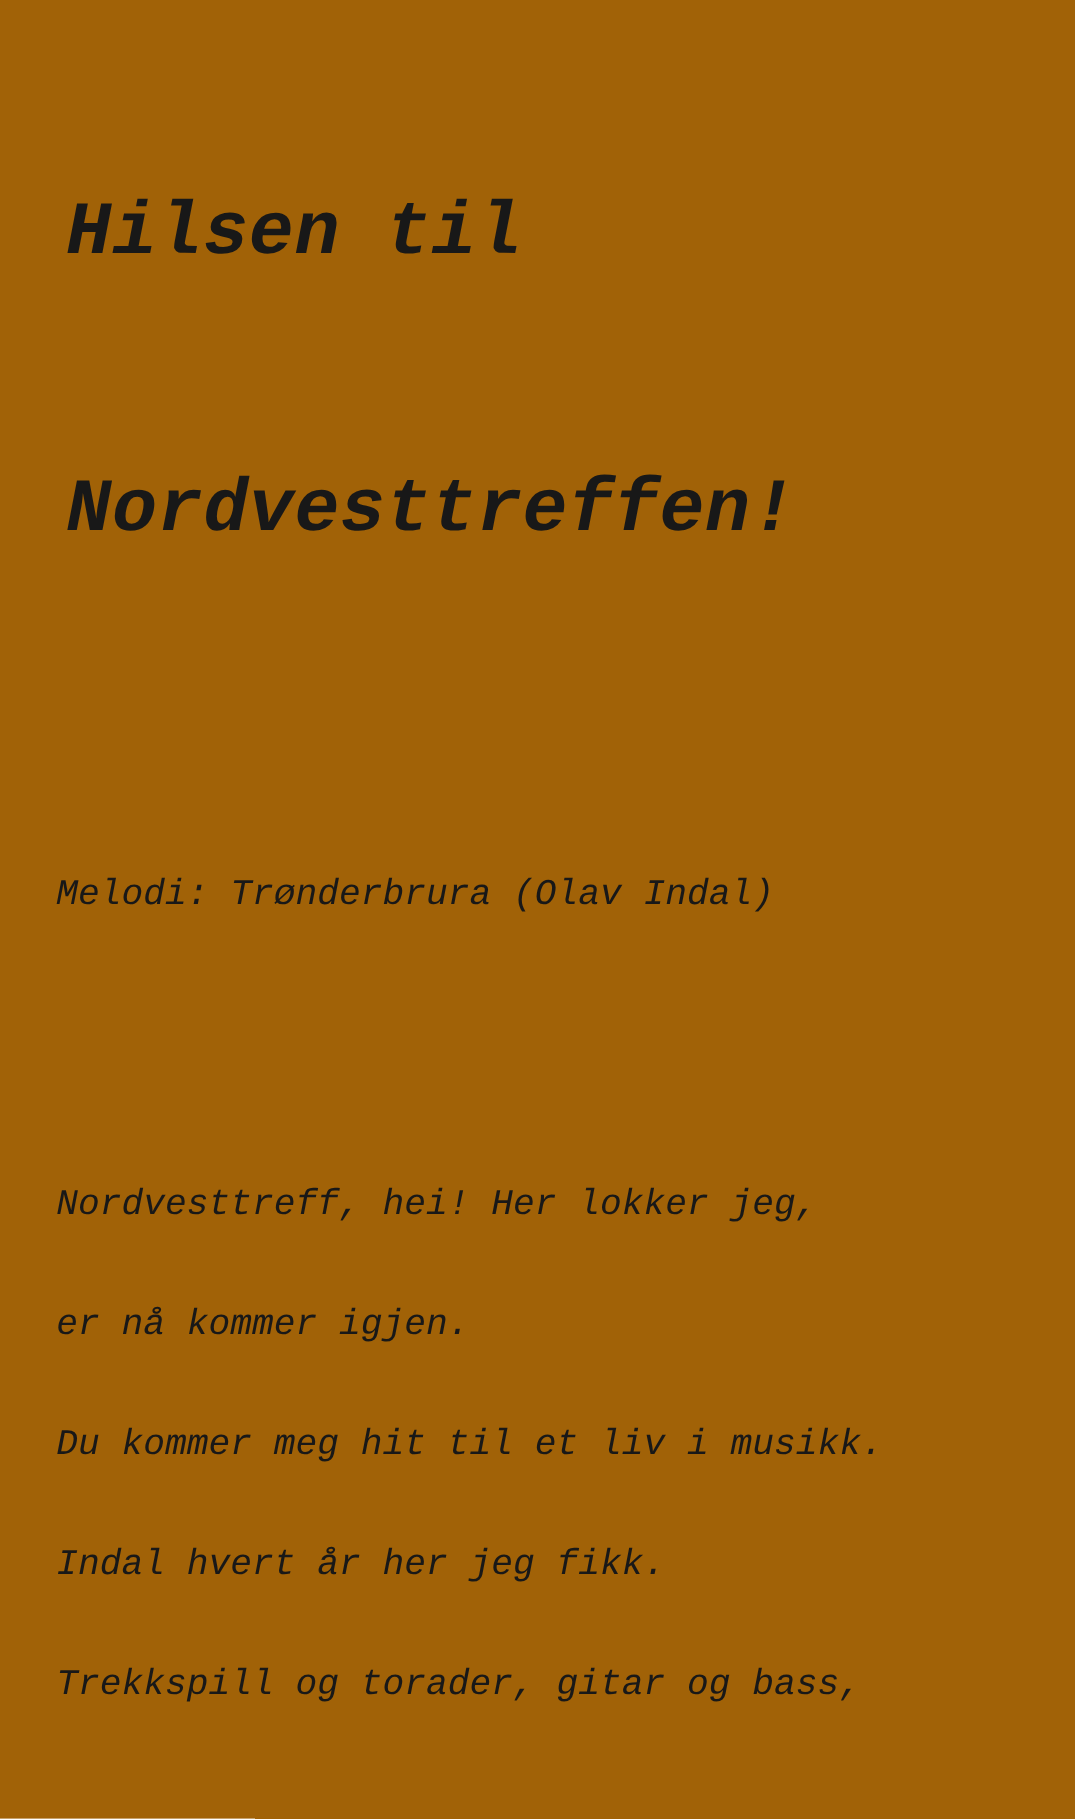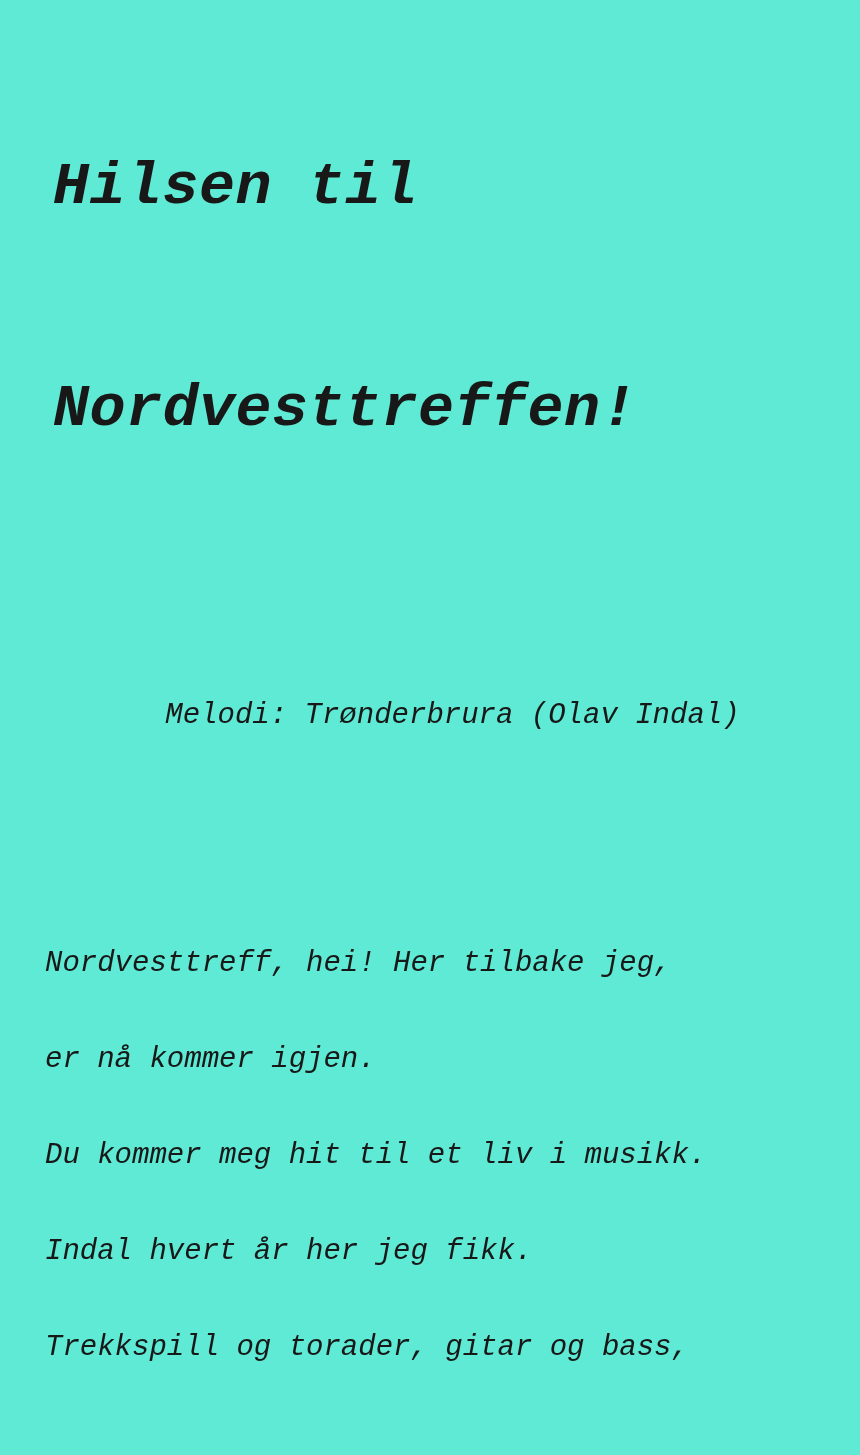--- a/index.html
+++ b/index.html
@@ -5,42 +5,41 @@
   html, body {
     margin: 0;
     padding: 0;
     background: #ffffff;
   }
   .page {
     position: relative;
     width: 860px;
     height: 1455px;
     overflow: hidden;
-    background: #5eead4;
+    background: #a16207;
     color: #181818;
     font-family: "Liberation Mono", "DejaVu Sans Mono", monospace;
     font-style: italic;
     box-sizing: border-box;
     padding: 2px 0 0 45px;
   }
   .title {
     margin: 0 0 0 8px;
     font-size: 60px;
     font-weight: bold;
     line-height: 74px;
     letter-spacing: 0.5px;
     white-space: pre;
   }
   .title .line { display: block; }
   .credits {
     margin-top: 42px;
     font-size: 29px;
     line-height: 32px;
     white-space: pre;
-    text-align: center;
   }
   .stanza {
     font-size: 29px;
     line-height: 32px;
     white-space: pre;
   }
   .gap-lg { margin-top: 88px; }
   .line { display: block; }
 </style>
 </head>
@@ -51,21 +50,21 @@
   <h1 class="title">
     <span class="line">Hilsen til</span>
     <span class="line">Nordvesttreffen!</span>
   </h1>
 
   <div class="credits">
     <span class="line">Melodi: Trønderbrura (Olav Indal)</span>
   </div>
 
   <div class="stanza gap-lg">
-    <span class="line">Nordvesttreff, hei! Her tilbake jeg,</span>
+    <span class="line">Nordvesttreff, hei! Her lokker jeg,</span>
     <span class="line">er nå kommer igjen.</span>
     <span class="line">Du kommer meg hit til et liv i musikk.</span>
     <span class="line">Indal hvert år her jeg fikk.</span>
     <span class="line">Trekkspill og torader, gitar og bass,</span>
     
     
     
   </div>
 
 </div>

